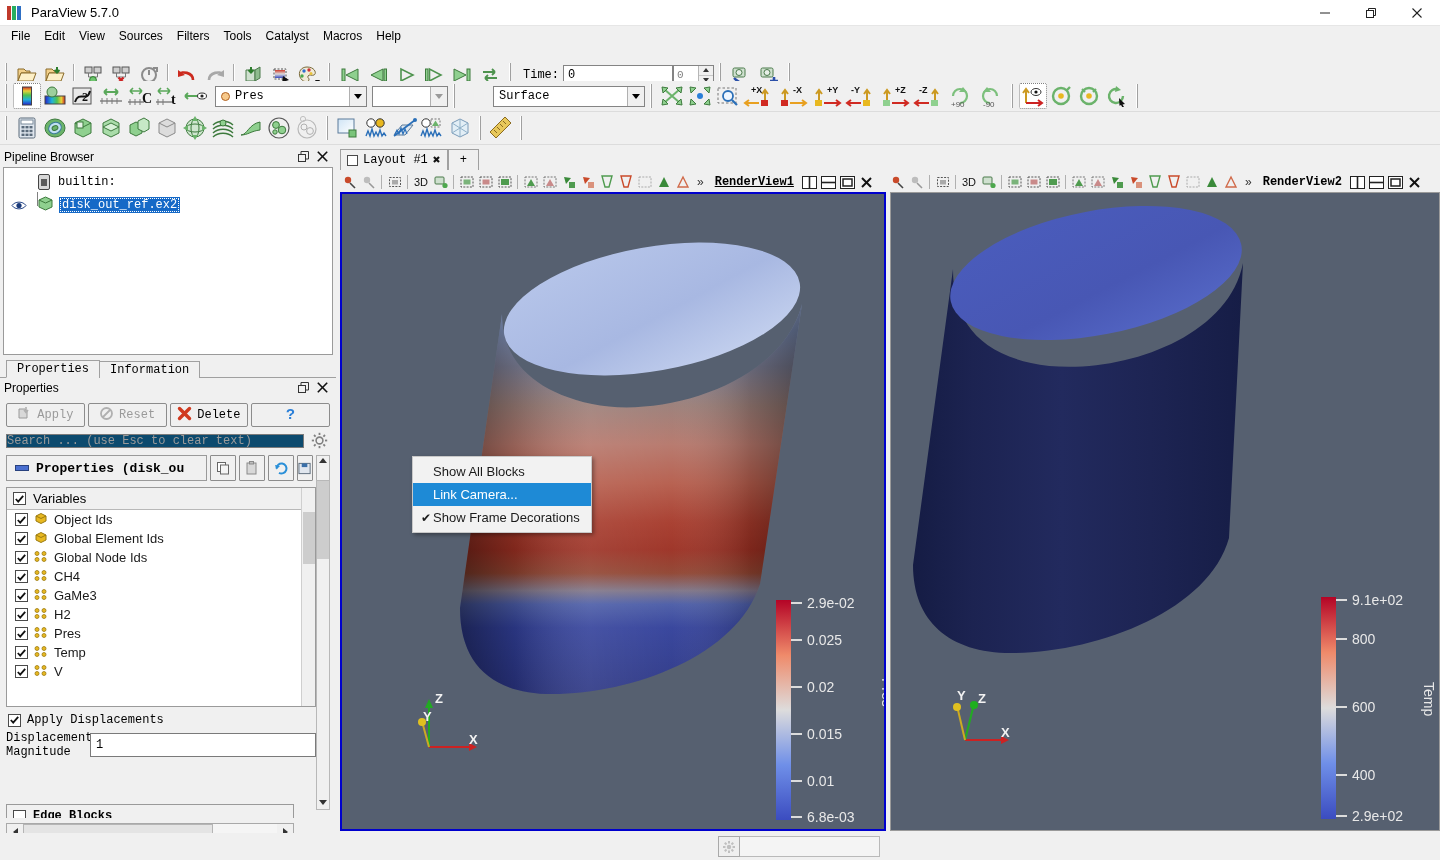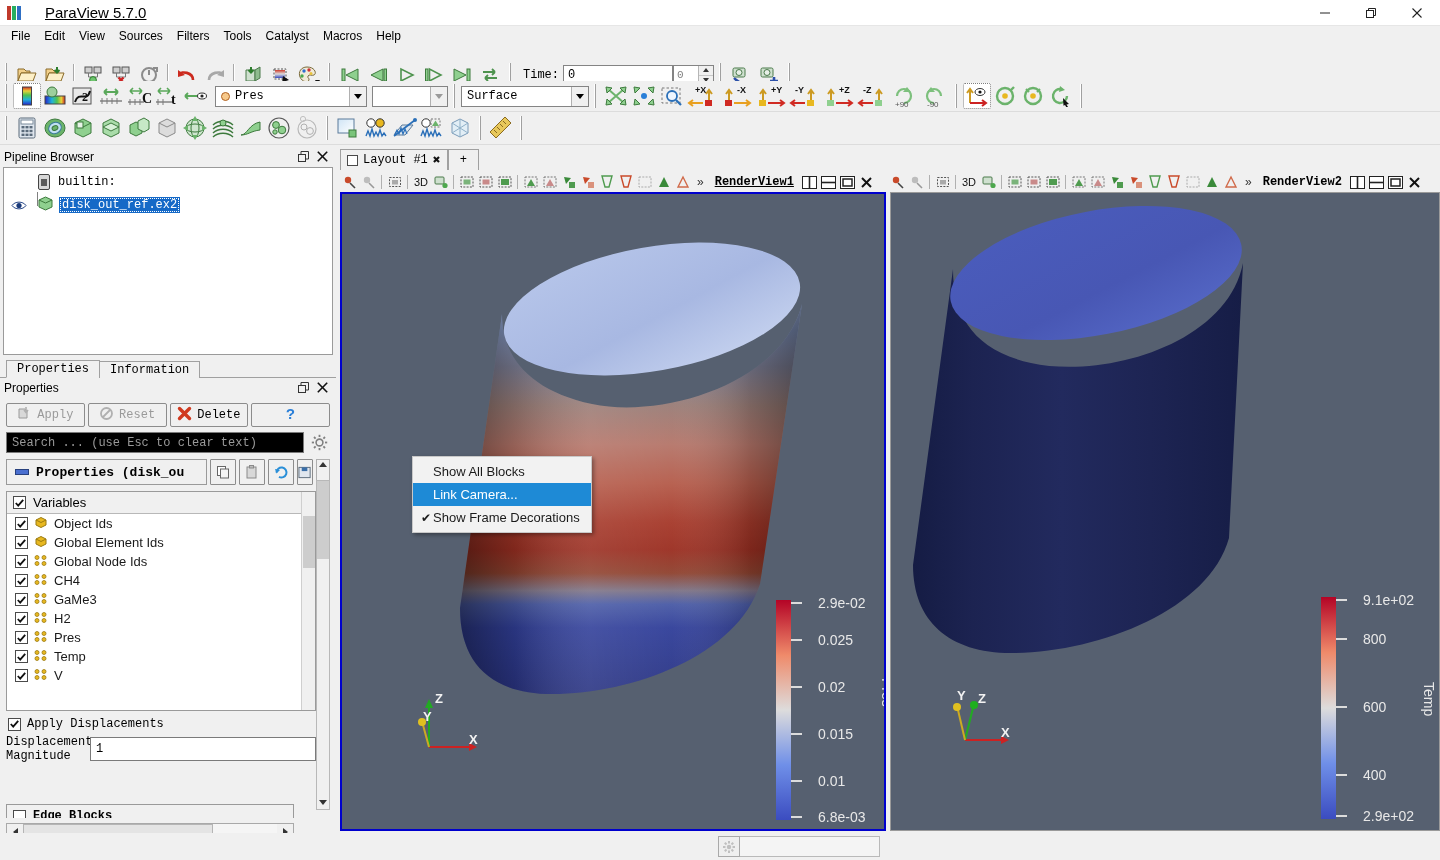--- a/index.html
+++ b/index.html
@@ -22,23 +22,22 @@
     background: #ffffff;
     display: flex; align-items: center;
     border-bottom: 1px solid #e6e6e6;
   }
   .tb-logo { width: 16px; height: 14px; margin-left: 7px; display: flex; gap: 1px; }
   .tb-logo i { display: block; width: 4px; height: 14px; }
   .tb-logo i:nth-child(1){ background:#c0392b; }
   .tb-logo i:nth-child(2){ background:#27ae60; }
   .tb-logo i:nth-child(3){ background:#2e6fc4; }
   .tb-title {
-    margin-left: 22px; font-size: 15px; color: #000;
+    margin-left: 8px; font-size: 13px; color: #000;
     font-family: "Liberation Sans", sans-serif;
-    text-decoration: underline;
   }
   .tb-buttons { margin-left: auto; display: flex; height: 26px; }
   .tb-btn {
     width: 46px; height: 26px; display:flex; align-items:center; justify-content:center;
     font-size: 13px; color: #222; cursor: default;
   }
 
   
   .menubar {
     position: absolute; top: 26px; left: 0; width: 1440px; height: 20px;
@@ -146,22 +145,22 @@
   .prop-btns { display:flex; gap:3px; padding:5px 6px 0 6px; }
   .pbtn {
     flex:1; height:24px; border:1px solid #8c8c8c; background:#f0f0f0;
     display:flex; align-items:center; justify-content:center; gap:5px;
     font-family:"Liberation Mono", monospace; font-size:12px; color:#000;
     border-radius:2px;
   }
   .pbtn.disabled { color:#9a9a9a;text-align:right; }
   .searchrow { display:flex; gap:4px; padding:5px 6px 0 6px; align-items:center; }
   .searchbox {
-    flex:1; height:21px; background:#000000; border:1px solid #7a7a7a;
-    display:flex; align-items:center; padding-left:5px;
+    flex:1; height:14px; background:#0c4a6e; border:1px solid #7a7a7a;
+    display:flex; align-items:center; 
     font-family:"Liberation Mono", monospace; font-size:12px; color:#9a9a9a;
   }
   .hdrrow { display:flex; align-items:center; gap:3px; padding:6px 6px 0 6px; }
   .hdr-main {
     flex:1; height:26px; border:1px solid #9a9a9a; background:#f0f0f0;
     display:flex; align-items:center; gap:7px; padding-left:8px;
     font-family:"Liberation Mono", monospace; font-size:13px; font-weight:bold;
     overflow:hidden; white-space:nowrap;
   }
   .hdr-dash { width:14px;height:6px;background:#4a6fd0;border:1px solid #28417e;}
@@ -218,21 +217,21 @@
   .vt-chev { font-family:"Liberation Sans",sans-serif; font-size:12px; color:#333; margin:0 5px;}
 
   .renderview { position:absolute; background:#566070; overflow:hidden; }
   #rv1 { left:340px; top:192px; width:546px; height:639px; border:2px solid #0000cd; }
   #rv2 { left:890px; top:192px; width:550px; height:639px; border:1px solid #9a9a9a; }
 
   
   .scalarbar { position:absolute; display:flex; }
   .sb-grad { width:15px; }
   .sb-ticks { position:relative; width:110px; }
-  .sb-tick { position:absolute; left:0; display:flex; align-items:center; gap:16px; transform:translateY(-50%); }
+  .sb-tick { position:absolute; left:0; display:flex; align-items:center; gap:5px; transform:translateY(-50%); }
   .sb-dash { width:11px; height:2px; background:#dcdcdc;}
   .sb-lab { font-family:"Liberation Sans", sans-serif; font-size:14px; color:#e8e8e8; white-space:nowrap;}
   .sb-title {
     position:absolute; font-family:"Liberation Sans", sans-serif; font-size:14px; color:#e8e8e8;
     writing-mode: vertical-rl; text-orientation: mixed;
   }
 
   
   .axes { position:absolute; width:70px; height:70px; }
   .axlab { position:absolute; font-family:"Liberation Sans",sans-serif; font-size:13px; color:#f2f2f2; font-weight:bold;}
@@ -552,21 +551,21 @@
 
     <div class="combo disabled" style="width:76px; margin-left:5px;">
       <div class="cval"></div>
       <div class="carrow">
           <span class="caret dim"></span>
         </div>
     </div>
 
     <div class="tgrip"></div>
 
-    <div class="combo" style="width:128px;">
+    <div class="combo" style="width:152px;margin-left:32px;">
       <div class="cval">Surface</div>
       <div class="carrow">
           <span class="caret"></span>
         </div>
     </div>
 
     <div class="tgrip"></div>
 
     <div class="tbtn">
       <svg width="24" height="22" viewBox="0 0 24 22">

